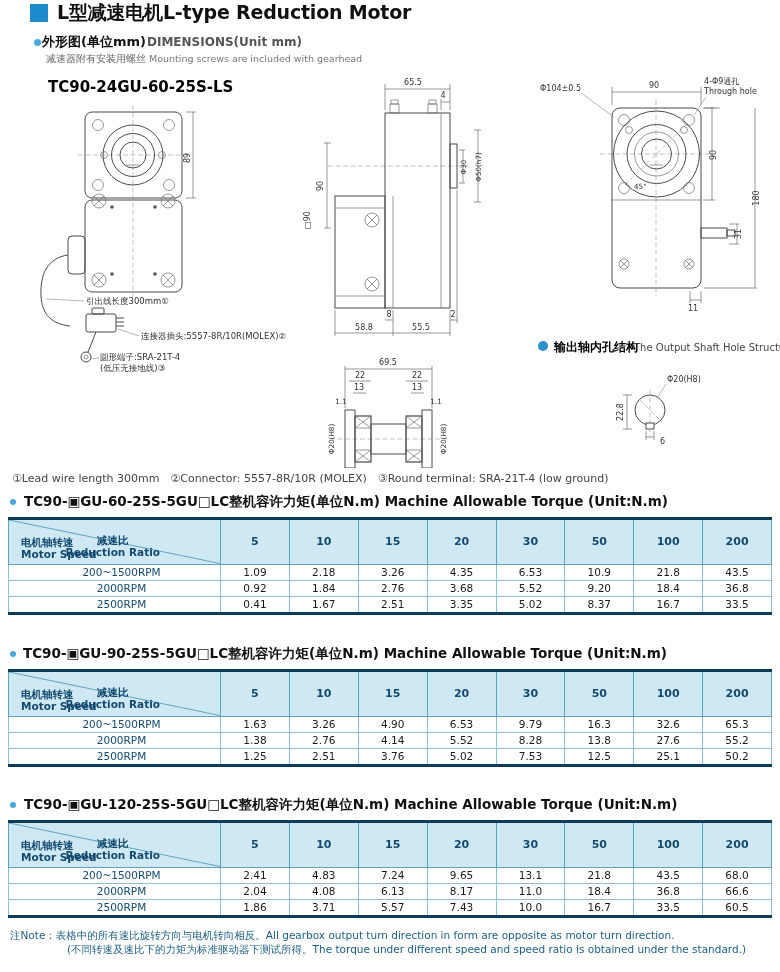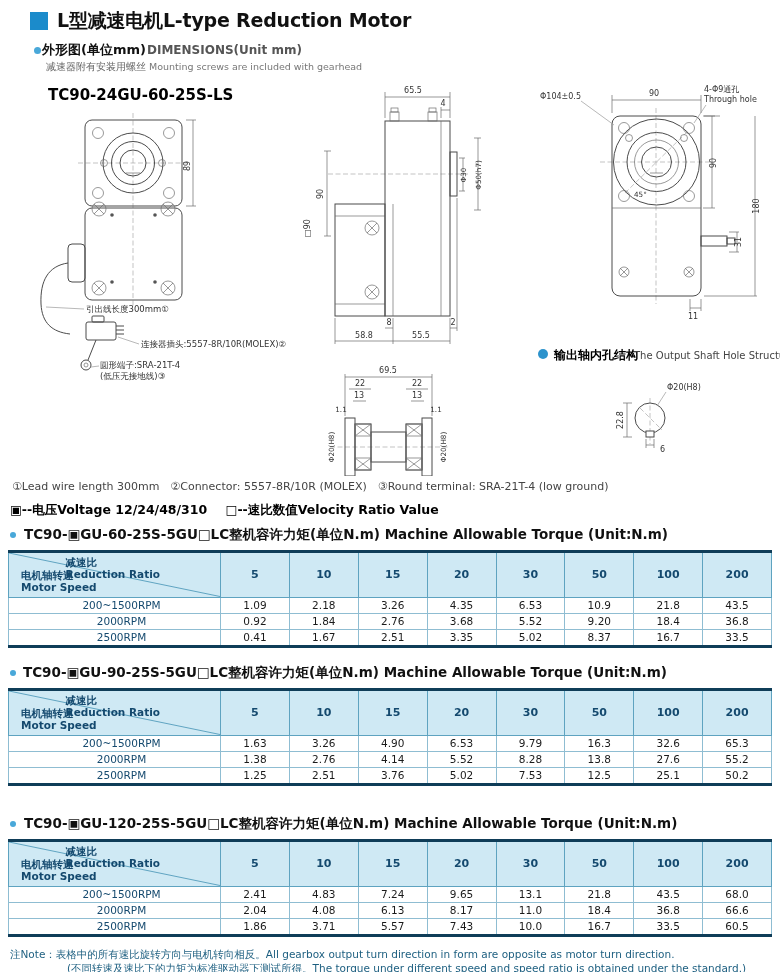--- a/index.html
+++ b/index.html
@@ -1,18 +1,18 @@
 <!DOCTYPE html>
 <html><head>
 <meta charset="utf-8">
 <style>
   * { box-sizing: border-box; margin: 0; padding: 0; }
   html,body { width:780px; height:972px; background:#fff; overflow:hidden;
     font-family:"DejaVu Sans","Liberation Sans",sans-serif; color:#111; }
-  .page { position:relative; width:780px; height:972px; padding-top:8px; }
+  .page { position:relative; width:780px; height:972px; }
 
   
   .hdr { display:flex; align-items:center; gap:9px; margin-left:30px; }
   .hdr-sq { width:18px; height:18px; background:#1b8bcb; }
   .hdr-title { font-size:19px; font-weight:bold; letter-spacing:-0.2px; }
 
   .dims-line { display:flex; align-items:baseline; gap:1px; margin:7px 0 0 34px; }
   .dot { width:7px; height:7px; border-radius:50%; background:#49a8d9; align-self:center; flex:0 0 auto; }
   .dims-cn { font-size:13px; font-weight:bold; }
   .dims-en { font-size:12px; font-weight:bold; color:#555; }
@@ -33,35 +33,35 @@
   text.sec-cn { font-size:12px; font-weight:bold; fill:#000; }
   text.sec-en { font-size:10px; fill:#444; }
 
   
   .footnote { margin:3px 0 0 12px; font-size:11px; color:#444; }
   .legend { margin:8px 0 0 10px; font-size:12.5px; font-weight:bold; color:#000; }
   .legend span { margin-right:14px; }
   .sec-title { display:flex; align-items:center; gap:8px; margin:7px 0 0 10px;
     font-size:13.5px; font-weight:bold; }
   .sec-title .dot { width:6px; height:6px; }
-  .mt1 { margin-top:7px; } .mt2 { margin-top:16px;gap:7px; } .mt3 { margin-top:29px; }
+  .mt1 { margin-top:7px; } .mt2 { margin-top:30px;gap:7px; } .mt3 { margin-top:29px; }
 
   
   .tbl-wrap { margin:6px 8px 0 8px; border-top:3px solid #0f3d58; border-bottom:3px solid #0f3d58; }
   table.torque { width:100%; border-collapse:collapse; table-layout:fixed; }
   table.torque col.c0 { width:212px; }
   table.torque thead th { background:#cfe9f4; color:#14496e; font-size:11px; font-weight:bold;
     height:44px; border:1px solid #5ea3c0; border-top:none; text-align:center; }
   table.torque tbody td { height:16px; font-size:10.5px; text-align:center; color:#1a1a1a;
     border:1px solid #8fbdd2; border-top:none; padding:1px 0; }
   table.torque tbody tr:last-child td { border-bottom:none; }
   table.torque td.rowlabel { text-align:center; padding-left:14px; color:#14496e; font-size:10.5px; }
   th.corner { position:relative; }
   .diag { position:absolute; left:0; top:0; width:100%; height:100%; }
-  .c-top { position:absolute; top:3px; right:60px; text-align:left; line-height:1.18; font-size:10.5px; }
+  .c-top { position:absolute; top:14px; right:60px; text-align:center; line-height:1.18; font-size:10.5px; }
   .c-bot { position:absolute; bottom:3px; left:12px; text-align:left; line-height:1.18; font-size:10.5px; }
 
   
   .note { margin:10px 0 0 10px; font-size:10.5px; color:#1d5f80; line-height:1.35; }
   .note .l2 { margin-left:57px; }
 </style>
 </head>
 <body>
 
 <div class="page">
@@ -257,24 +257,20 @@
       <text class="dt" x="667" y="314">Φ20(H8)</text>
       <path class="dim" d="M632,327 h-9 M632,361 h-9 M627,327 v34"></path>
       <text class="dt" x="623" y="344" text-anchor="middle" transform="rotate(-90 623 344)">22.8</text>
       <path class="dim" d="M646,363 v9 M654,363 v9 M646,369 h8"></path>
       <text class="dt" x="660" y="376">6</text>
     </g>
   </svg>
 
   <div class="footnote">①Lead wire length 300mm　②Connector: 5557-8R/10R (MOLEX)　③Round terminal: SRA-21T-4 (low ground)</div>
 
-  <div class="legend">
-    <span>▣--电压Voltage 12/24/48/310</span>
-    <span>□--速比数值Velocity Ratio Value</span>
-  </div>
 
   <div class="sec-title mt1">
     <div class="dot"></div>
     <span>TC90-▣GU-60-25S-5GU□LC整机容许力矩(单位N.m) Machine Allowable Torque (Unit:N.m)</span>
   </div>
   <div class="tbl-wrap">
     <table class="torque">
       <colgroup>
           <col class="c0">
           <col>

